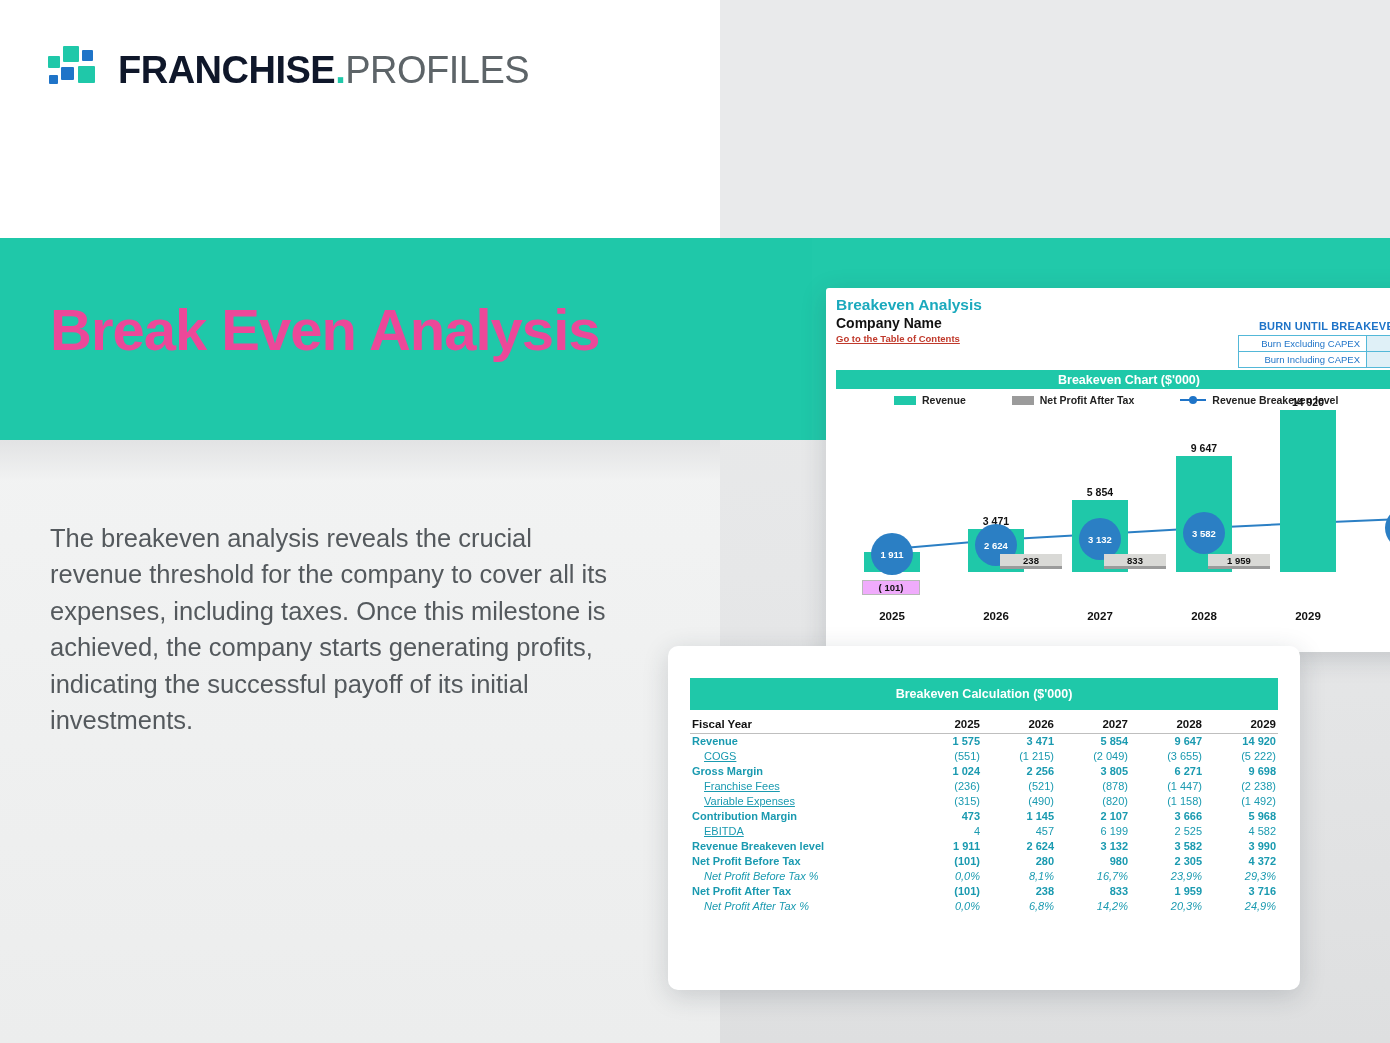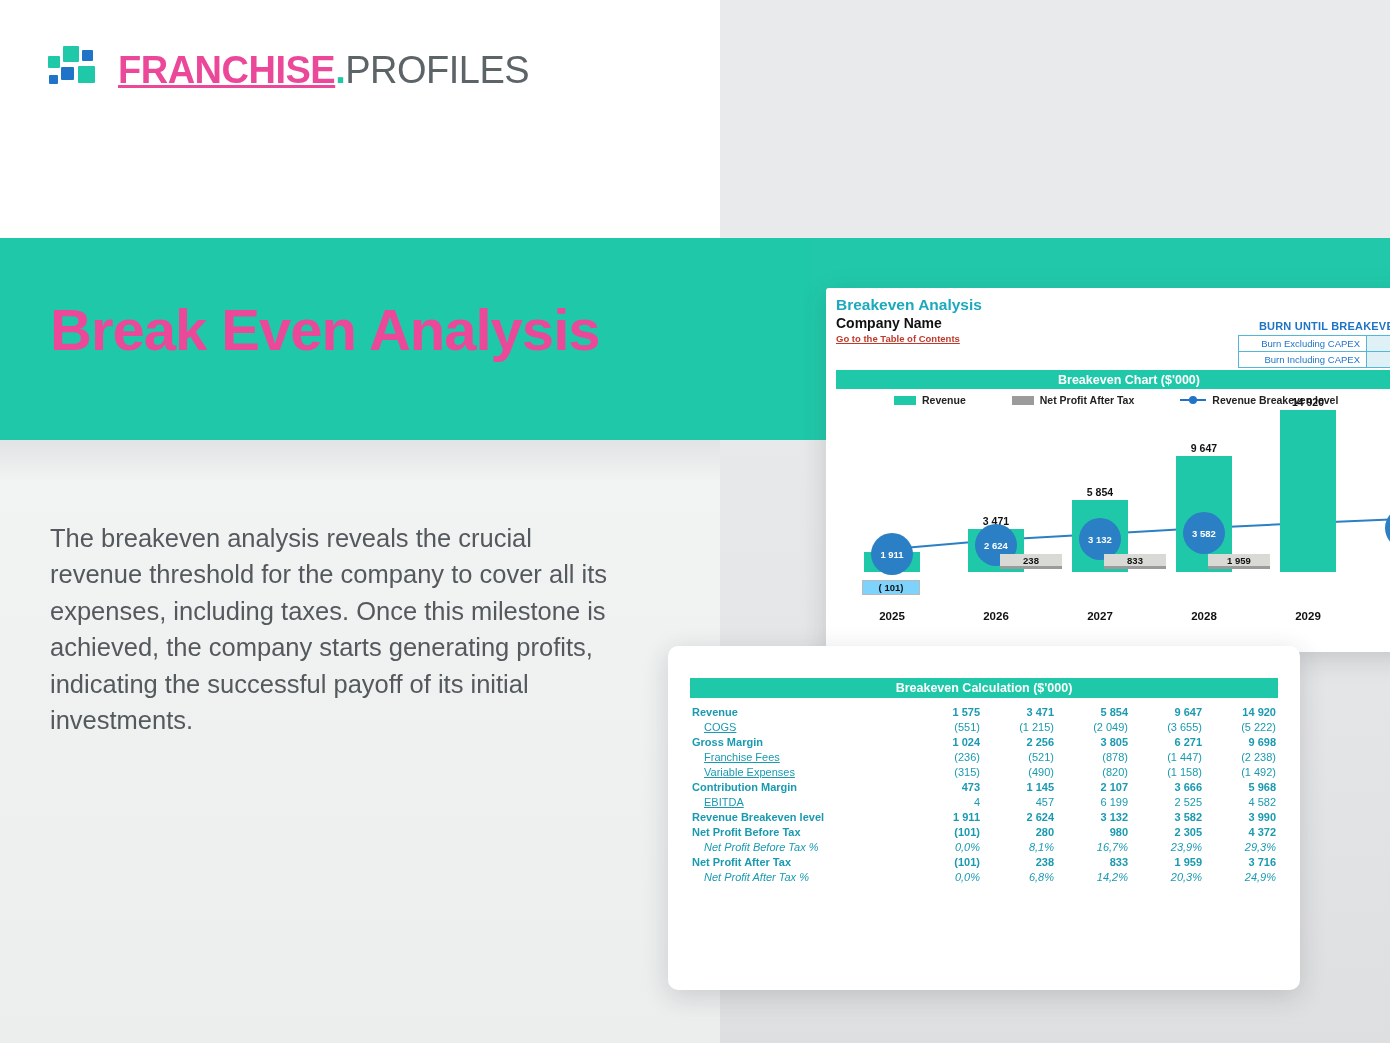--- a/index.html
+++ b/index.html
@@ -41,21 +41,21 @@
   .logo-wrap {
     position: absolute; left: 48px; top: 44px; display: flex; align-items: center;
   }
   .logo-mark { position: relative; width: 56px; height: 52px; margin-right: 14px; }
   .logo-mark i { position: absolute; display: block; }
   .sq { border-radius: 1px; }
   .logo-text {
     font-size: 38px; letter-spacing: -0.5px; line-height: 1;
     white-space: nowrap;
   }
-  .logo-text .b { font-weight: bold; color: #ec4899; text-decoration: underline; }
+  .logo-text .b { font-weight: bold; color: #0f172a; }
   .logo-text .dot { font-weight: bold; color: #1fc8a9; }
   .logo-text .l { font-weight: 300; color: #5d6468; }
 
   
   .headline {
     position: absolute; left: 50px; top: 296px;
     font-size: 58px; font-weight: bold; color: #ec4899; letter-spacing: -1px;
   }
   .body-copy {
     position: absolute; left: 50px; top: 520px; width: 570px;
@@ -129,21 +129,21 @@
   }
   .bar-val {
     font-size: 10.5px; font-weight: bold; color: #111; margin-bottom: 2px;
   }
   .np-box {
     position: absolute; width: 62px; height: 15px; background: #d9d9d6;
     border-bottom: 3px solid #9b9b9b; font-size: 9.5px; font-weight: bold;
     color: #111; display: flex; align-items: center; justify-content: center;
   }
   .np-neg {
-    position: absolute; width: 58px; height: 15px; background: #7dd3fc;
+    position: absolute; width: 58px; height: 15px; background: #f0abfc;
     border: 1px solid #b9b9b9; font-size: 9.5px; font-weight: bold; color: #111;
     display: flex; align-items: center; justify-content: center;
   }
   .bubble {
     position: absolute; width: 42px; height: 42px; border-radius: 50%;
     background: #2b7fc4; color: #ffffff; font-size: 9.5px; font-weight: bold;
     display: flex; align-items: center; justify-content: center;
   }
   .trend {
     position: absolute; left: 0; top: 0; width: 584px; height: 196px;
@@ -154,21 +154,21 @@
     display: flex; font-size: 11.5px; font-weight: bold; color: #111;
   }
   .xaxis div { width: 104px; text-align: center; }
 
   
   .table-card {
     left: 668px; top: 646px; width: 632px; height: 344px;
     border-radius: 10px; overflow: hidden; padding: 32px 22px 16px 22px;
   }
   .tbl-banner {
-    height: 20px; background: #1fc8a9; color: #fff; font-size: 12.5px;
+    height: 32px; background: #1fc8a9; color: #fff; font-size: 12.5px;
     font-weight: bold; display: flex; align-items: center; justify-content: center;
   }
   table.calc { width: 100%; border-collapse: collapse; margin-top: 6px; }
   table.calc td {
     font-size: 11px; padding: 1.5px 2px; white-space: nowrap;
   }
   table.calc td.name { text-align: left; }
   table.calc td.num { text-align: right; width: 74px; }
   tr.hdr td { font-weight: bold; color: #111; font-size: 11.5px; border-bottom: 1px solid #bfbfbf; padding-bottom: 3px; }
   tr.main td { font-weight: bold; color: #1a9ab0; }
@@ -294,20 +294,28 @@
     <div>2028</div>
     <div>2029</div>
   </div>
 </div>
 
 <div class="card table-card">
   <div class="tbl-banner">Breakeven Calculation ($'000)</div>
 
   <table class="calc">
     <tbody>
+        <tr class="hdr">
+      <td class="name">Fiscal Year</td>
+      <td class="num">2025</td>
+      <td class="num">2026</td>
+      <td class="num">2027</td>
+      <td class="num">2028</td>
+      <td class="num">2029</td>
+    </tr>
 
     <tr class="main">
       <td class="name">Revenue</td>
       <td class="num">1 575</td>
       <td class="num">3 471</td>
       <td class="num">5 854</td>
       <td class="num">9 647</td>
       <td class="num">14 920</td>
     </tr>
     <tr class="sub">

